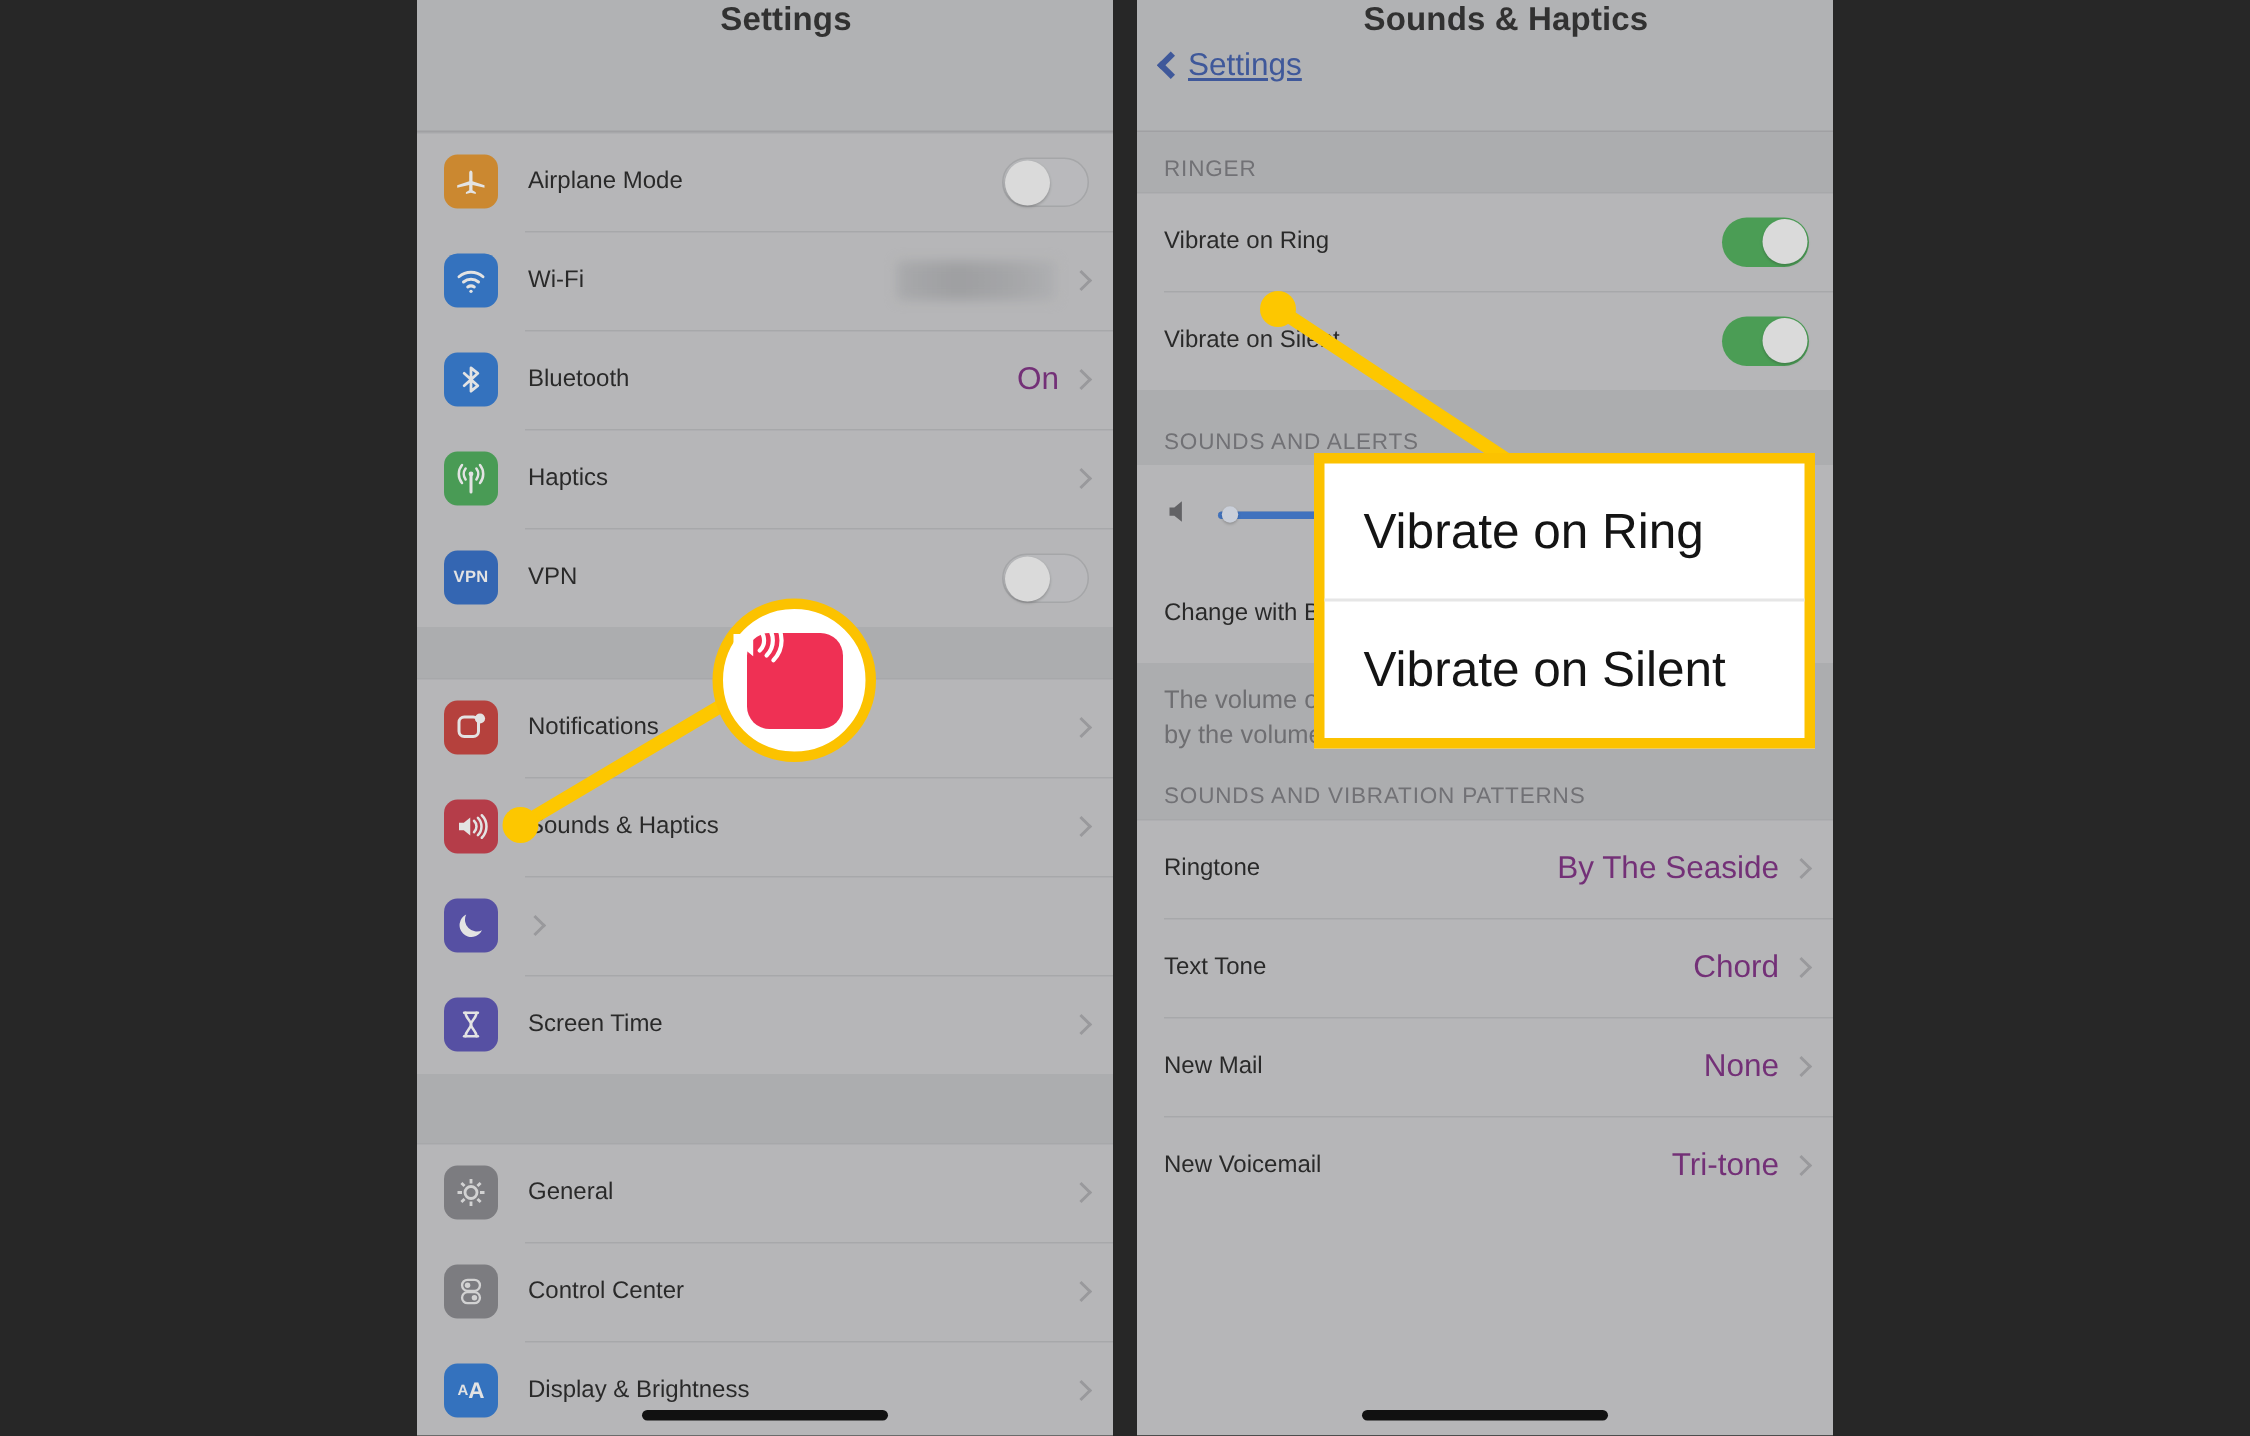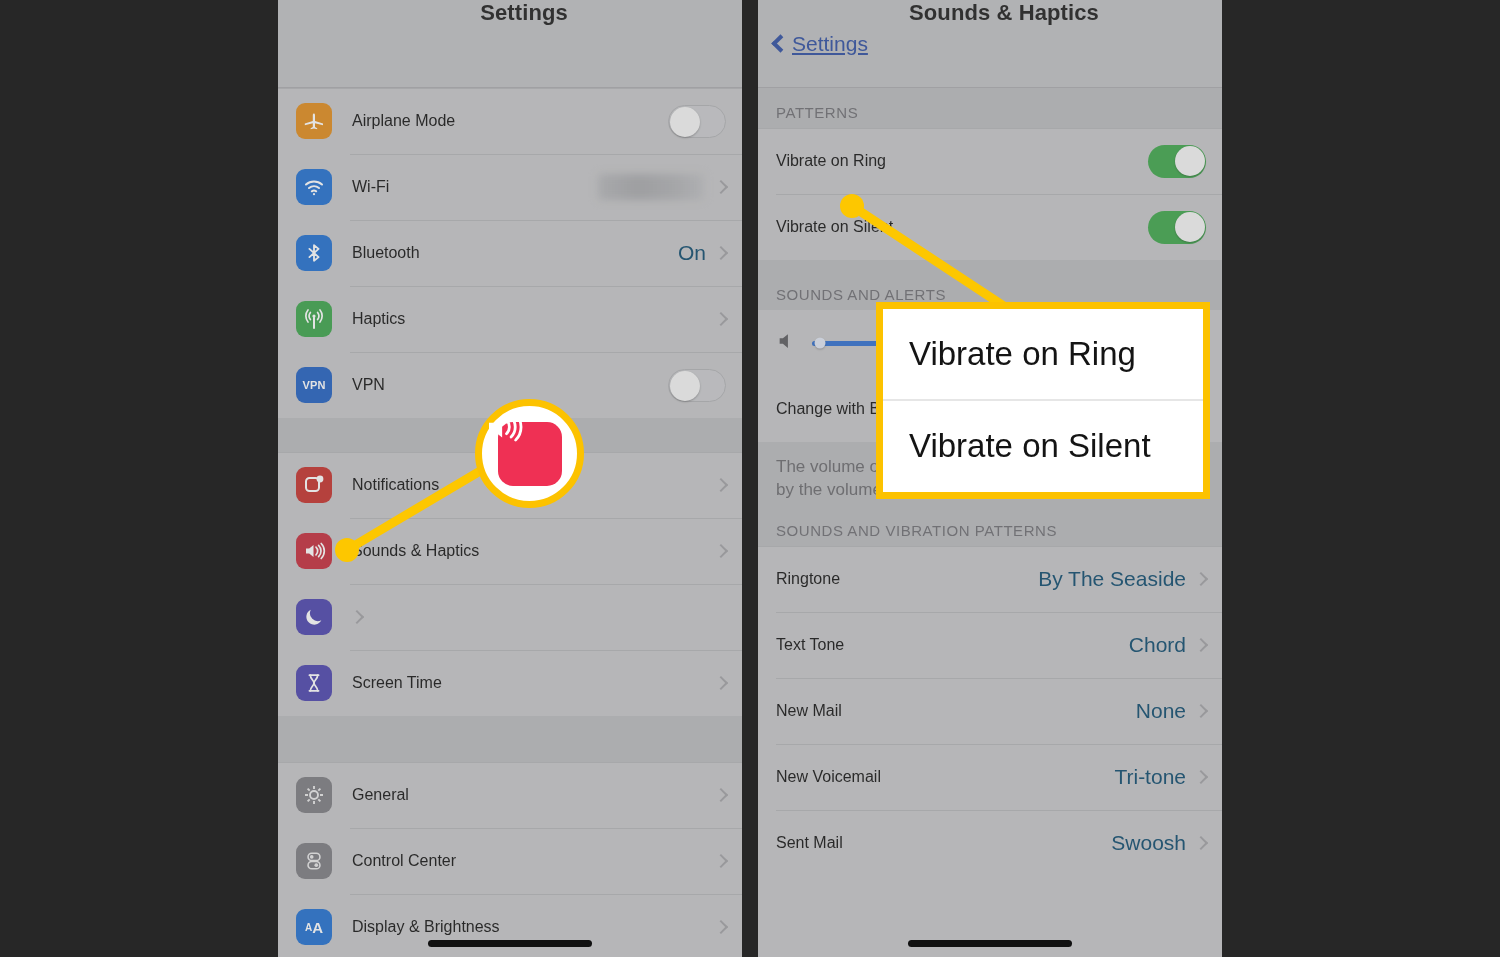--- a/index.html
+++ b/index.html
@@ -123,21 +123,21 @@
   }
 
   .row-label {
     font-size: 16px;
     color: #111;
     flex: 1 1 auto;
     white-space: nowrap;
   }
   .row-value {
     font-size: 21px;
-    color: #0c4a6e;
+    color: #701a75;
     margin-right: 10px;
     white-space: nowrap;
   }
   .chevron {
     width: 10px; height: 10px;
     border-top: 2.6px solid #a0a0a4;
     border-right: 2.6px solid #a0a0a4;
     transform: rotate(45deg);
     flex: 0 0 auto;
   }
@@ -445,21 +445,21 @@
   <div class="phone" id="phone-right">
 
     <div class="navbar">
       <div class="nav-back">
         <span class="chev"></span>
         <span class="lbl">Settings</span>
       </div>
       <div class="nav-title">Sounds &amp; Haptics</div>
     </div>
 
-    <div class="section-head">PATTERNS</div>
+    <div class="section-head">RINGER</div>
 
     <div class="list">
       <div class="row noicon">
         <span class="row-label">Vibrate on Ring</span>
         <span class="toggle on">
             <span class="knob"></span>
           </span>
       </div>
       <div class="row noicon">
         <span class="row-label">Vibrate on Silent</span>
@@ -507,25 +507,20 @@
         <span class="chevron"></span>
       </div>
       <div class="row noicon">
         <span class="row-label">New Mail</span>
         <span class="row-value">None</span>
         <span class="chevron"></span>
       </div>
       <div class="row noicon">
         <span class="row-label">New Voicemail</span>
         <span class="row-value">Tri-tone</span>
-        <span class="chevron"></span>
-      </div>
-      <div class="row noicon">
-        <span class="row-label">Sent Mail</span>
-        <span class="row-value">Swoosh</span>
         <span class="chevron"></span>
       </div>
     </div>
 
     <div class="home-bar"></div>
     <div class="dim"></div>
   </div>
 
   <div id="annotations">
     <svg width="1500" height="957">

